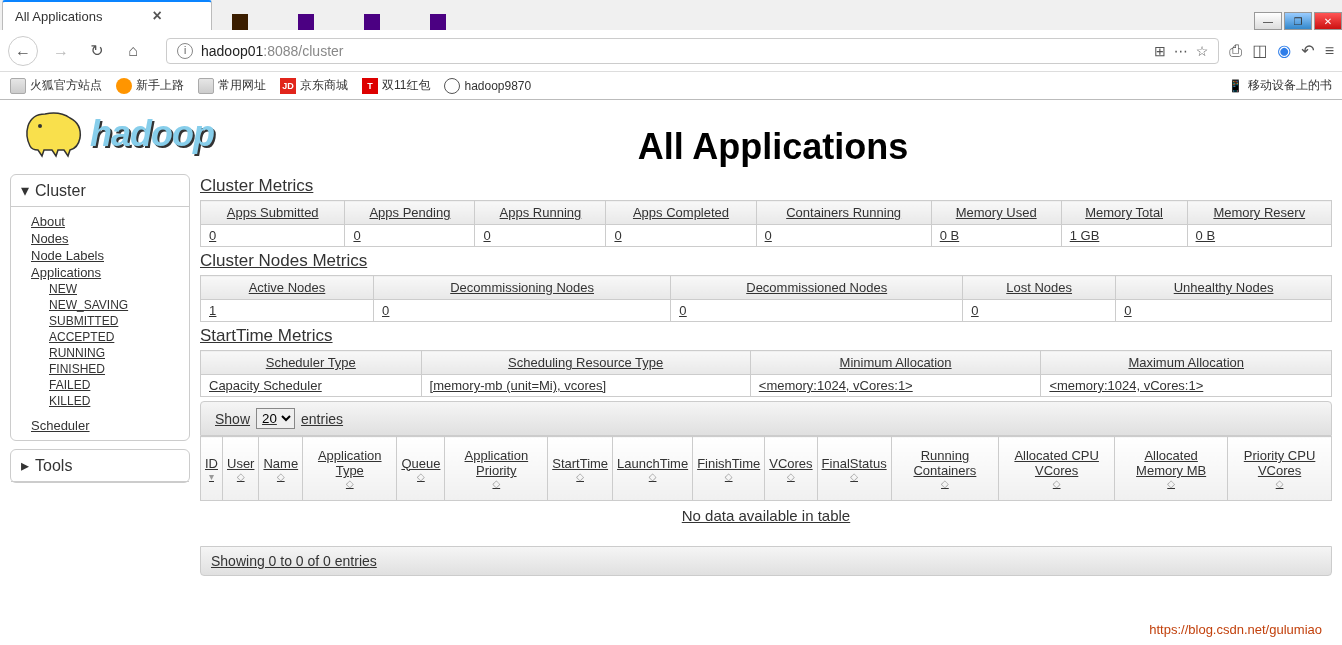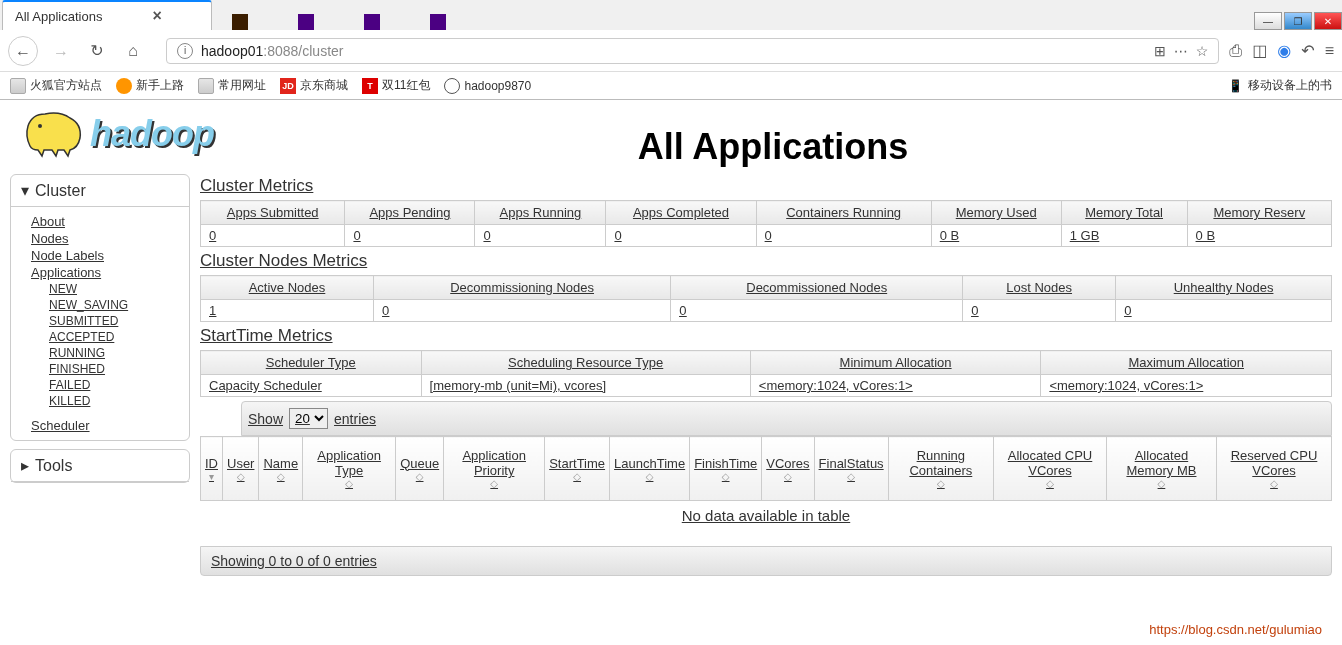--- a/index.html
+++ b/index.html
@@ -53,21 +53,21 @@
 .side-sub .side-link { font-size: 12px; }
 
 
 .main { flex: 1; text-decoration: underline; }
 .section-title { font-size: 17px; color: #333; margin: 2px 0 4px; font-weight: normal; }
 table.metrics { width: 100%; border-collapse: collapse; margin-bottom: 4px; }
 table.metrics th { background: linear-gradient(#f8f8f8,#e8e8e8); border: 1px solid #ccc; padding: 4px 8px; font-weight: normal; font-size: 13px; text-align: center; }
 table.metrics td { border: 1px solid #ccc; padding: 3px 8px; font-size: 13px; }
 table.metrics td a { color: #333; text-decoration: underline; }
 
-.dt-controls { background: linear-gradient(#f5f5f5,#e0e0e0); border: 1px solid #ccc; border-radius: 4px 4px 0 0; padding: 6px 6px; font-size: 14px; display: flex; align-items: center; gap: 6px; margin-left: 41px; }
+.dt-controls { background: linear-gradient(#f5f5f5,#e0e0e0); border: 1px solid #ccc; border-radius: 4px 4px 0 0; padding: 6px 14px; font-size: 14px; display: flex; align-items: center; gap: 6px; }
 .dt-controls select { border: 1px solid #888; padding: 1px; }
 
 table.data { width: 100%; border-collapse: collapse; }
 table.data th { background: linear-gradient(#fff,#f0f0f0); border: 1px solid #ccc; padding: 6px 4px; font-weight: normal; font-size: 13px; text-align: center; vertical-align: middle; height: 64px; }
 table.data th .sort { display: block; color: #999; font-size: 10px; }
 table.data td.nodata { text-align: center; padding: 6px; font-size: 15px; }
 
 .dt-footer { background: linear-gradient(#f5f5f5,#e0e0e0); border: 1px solid #ccc; border-radius: 0 0 4px 4px; padding: 6px 10px; font-size: 14px; margin-top: 16px; }
 
 .watermark { position: fixed; bottom: 8px; right: 20px; color: #c2410c; font-size: 13px; }
@@ -277,21 +277,21 @@
         <th><span>Queue</span><span class="sort">◇</span></th>
         <th><span>Application Priority</span><span class="sort">◇</span></th>
         <th><span>StartTime</span><span class="sort">◇</span></th>
         <th><span>LaunchTime</span><span class="sort">◇</span></th>
         <th><span>FinishTime</span><span class="sort">◇</span></th>
         <th><span>VCores</span><span class="sort">◇</span></th>
         <th><span>FinalStatus</span><span class="sort">◇</span></th>
         <th><span>Running Containers</span><span class="sort">◇</span></th>
         <th><span>Allocated CPU VCores</span><span class="sort">◇</span></th>
         <th><span>Allocated Memory MB</span><span class="sort">◇</span></th>
-        <th><span>Reserved CPU VCores</span><span class="sort">◇</span></th>
+        <th><span>Priority CPU VCores</span><span class="sort">◇</span></th>
       </tr>
       <tr>
             <td colspan="15" class="nodata">No data available in table</td>
           </tr>
     </tbody>
       </table>
 
     <div class="dt-footer">Showing 0 to 0 of 0 entries</div>
   </div>
 </div>

